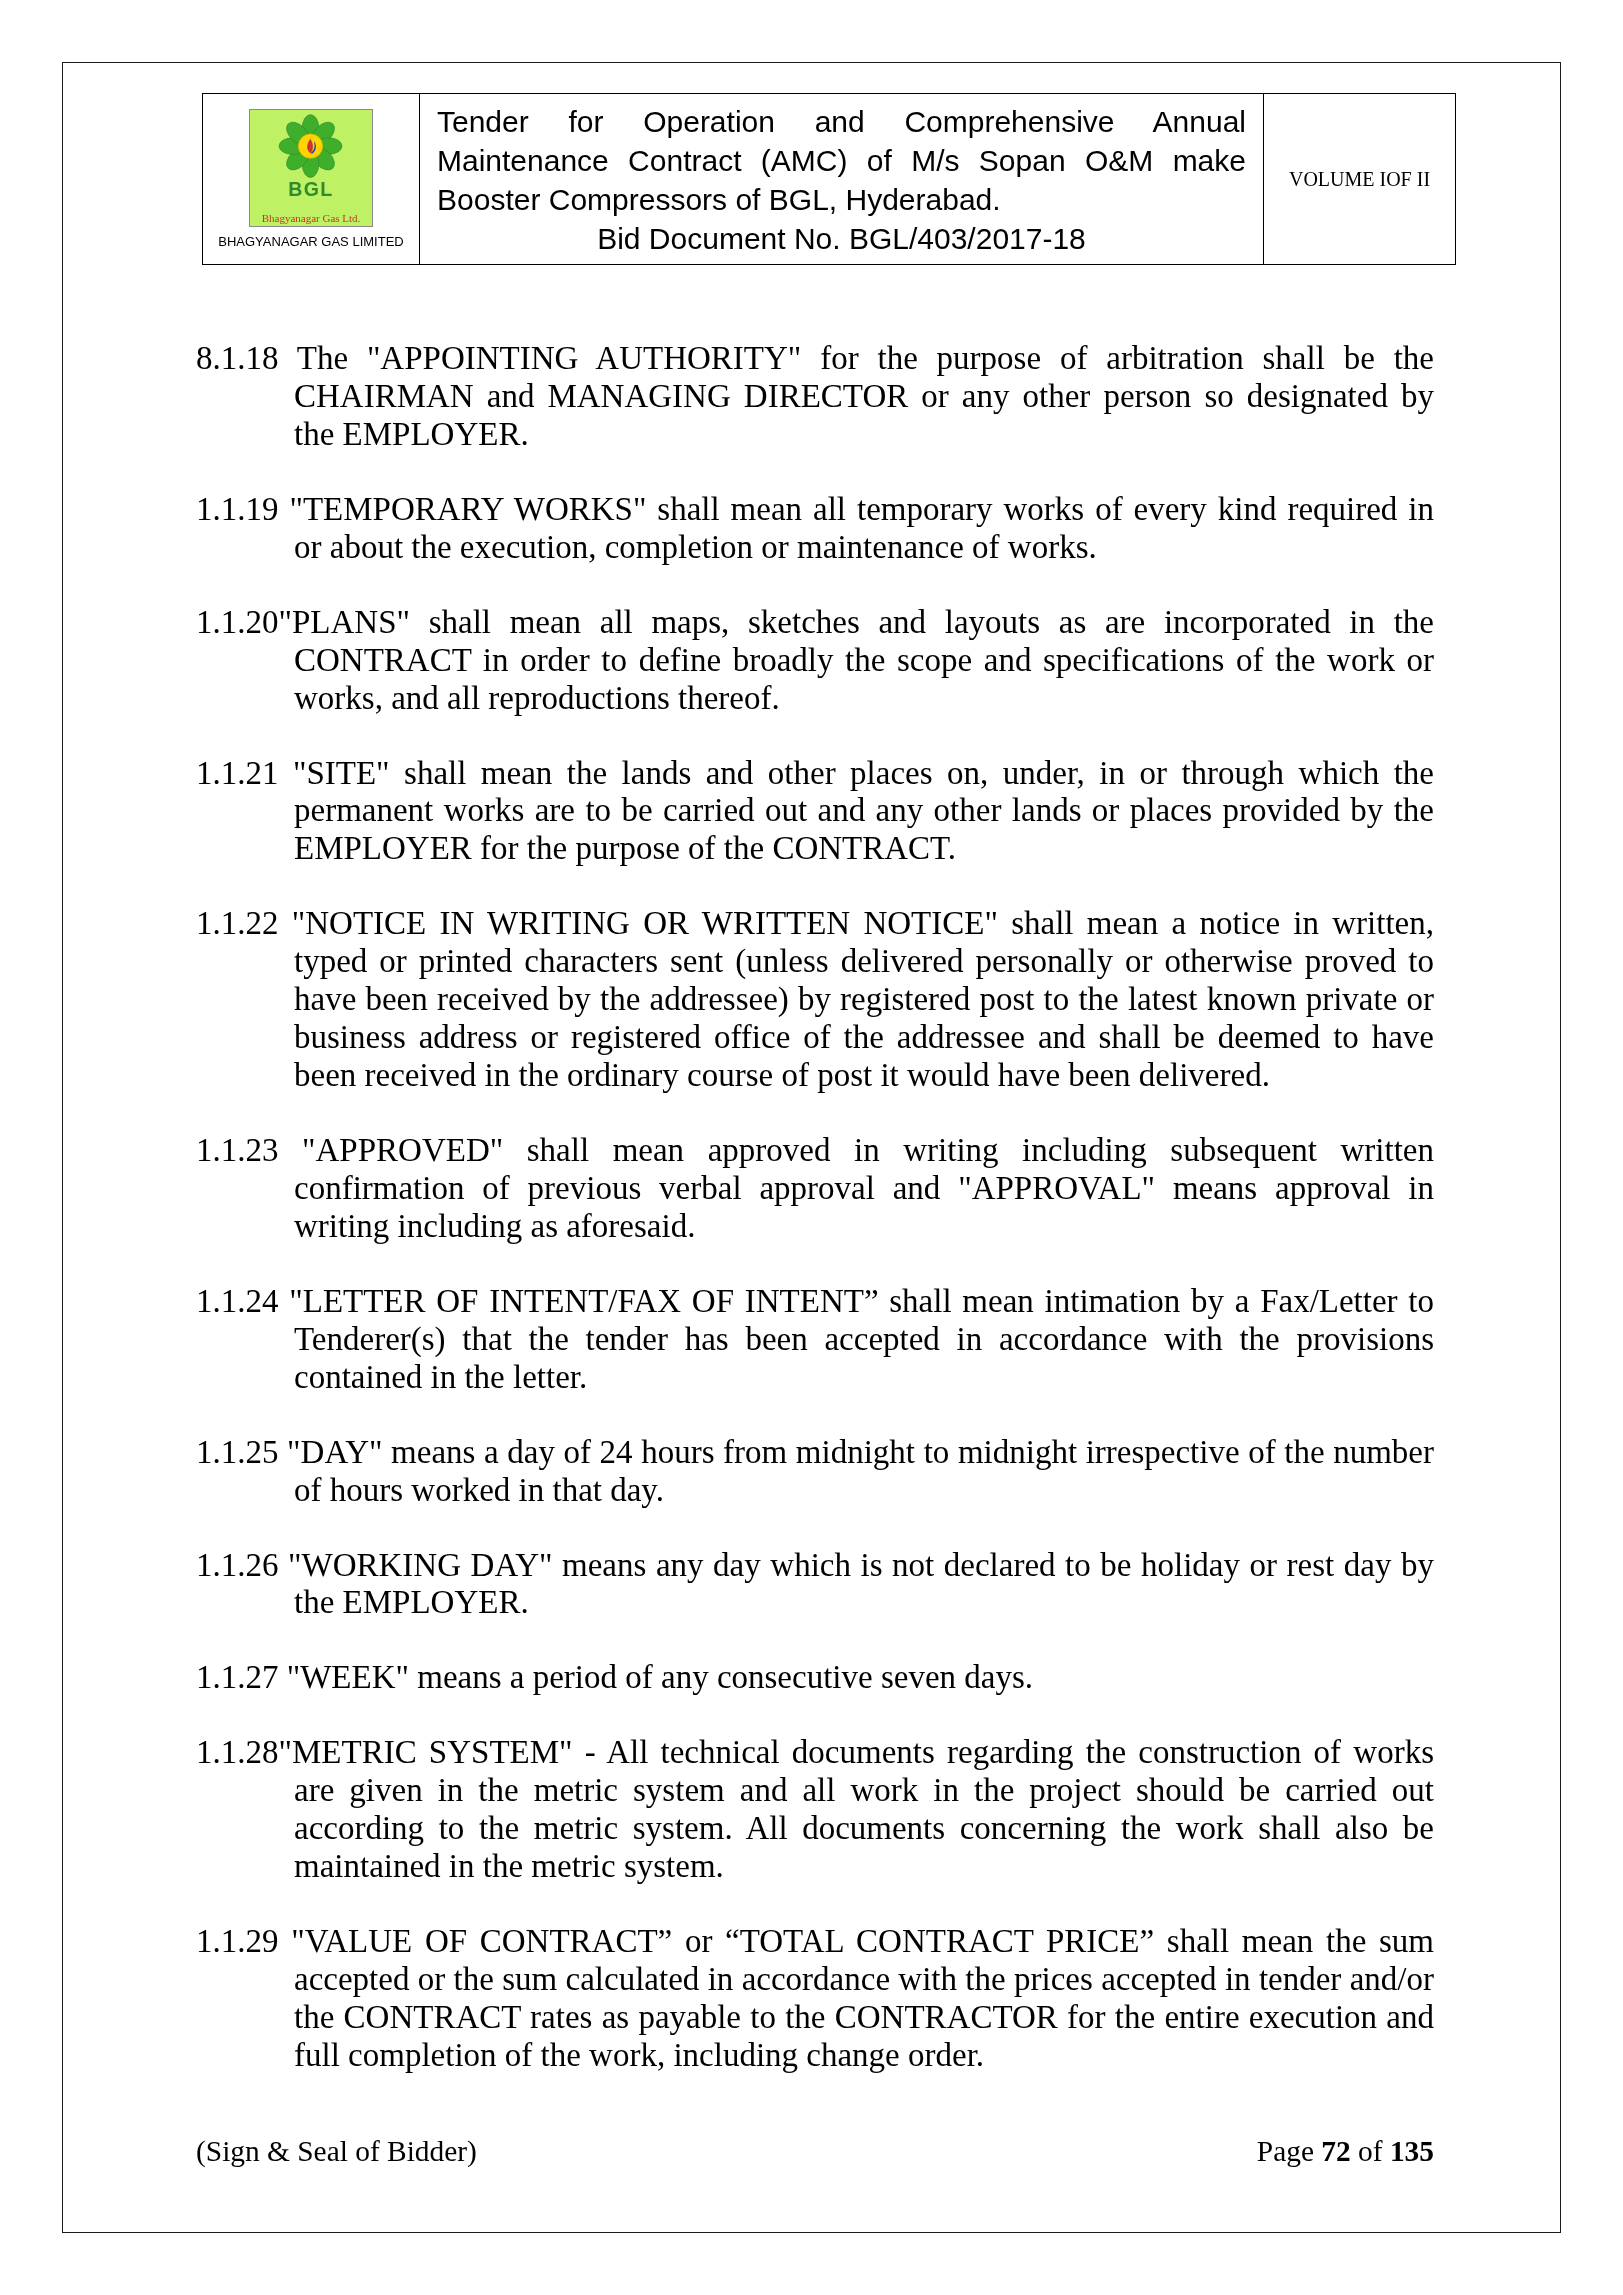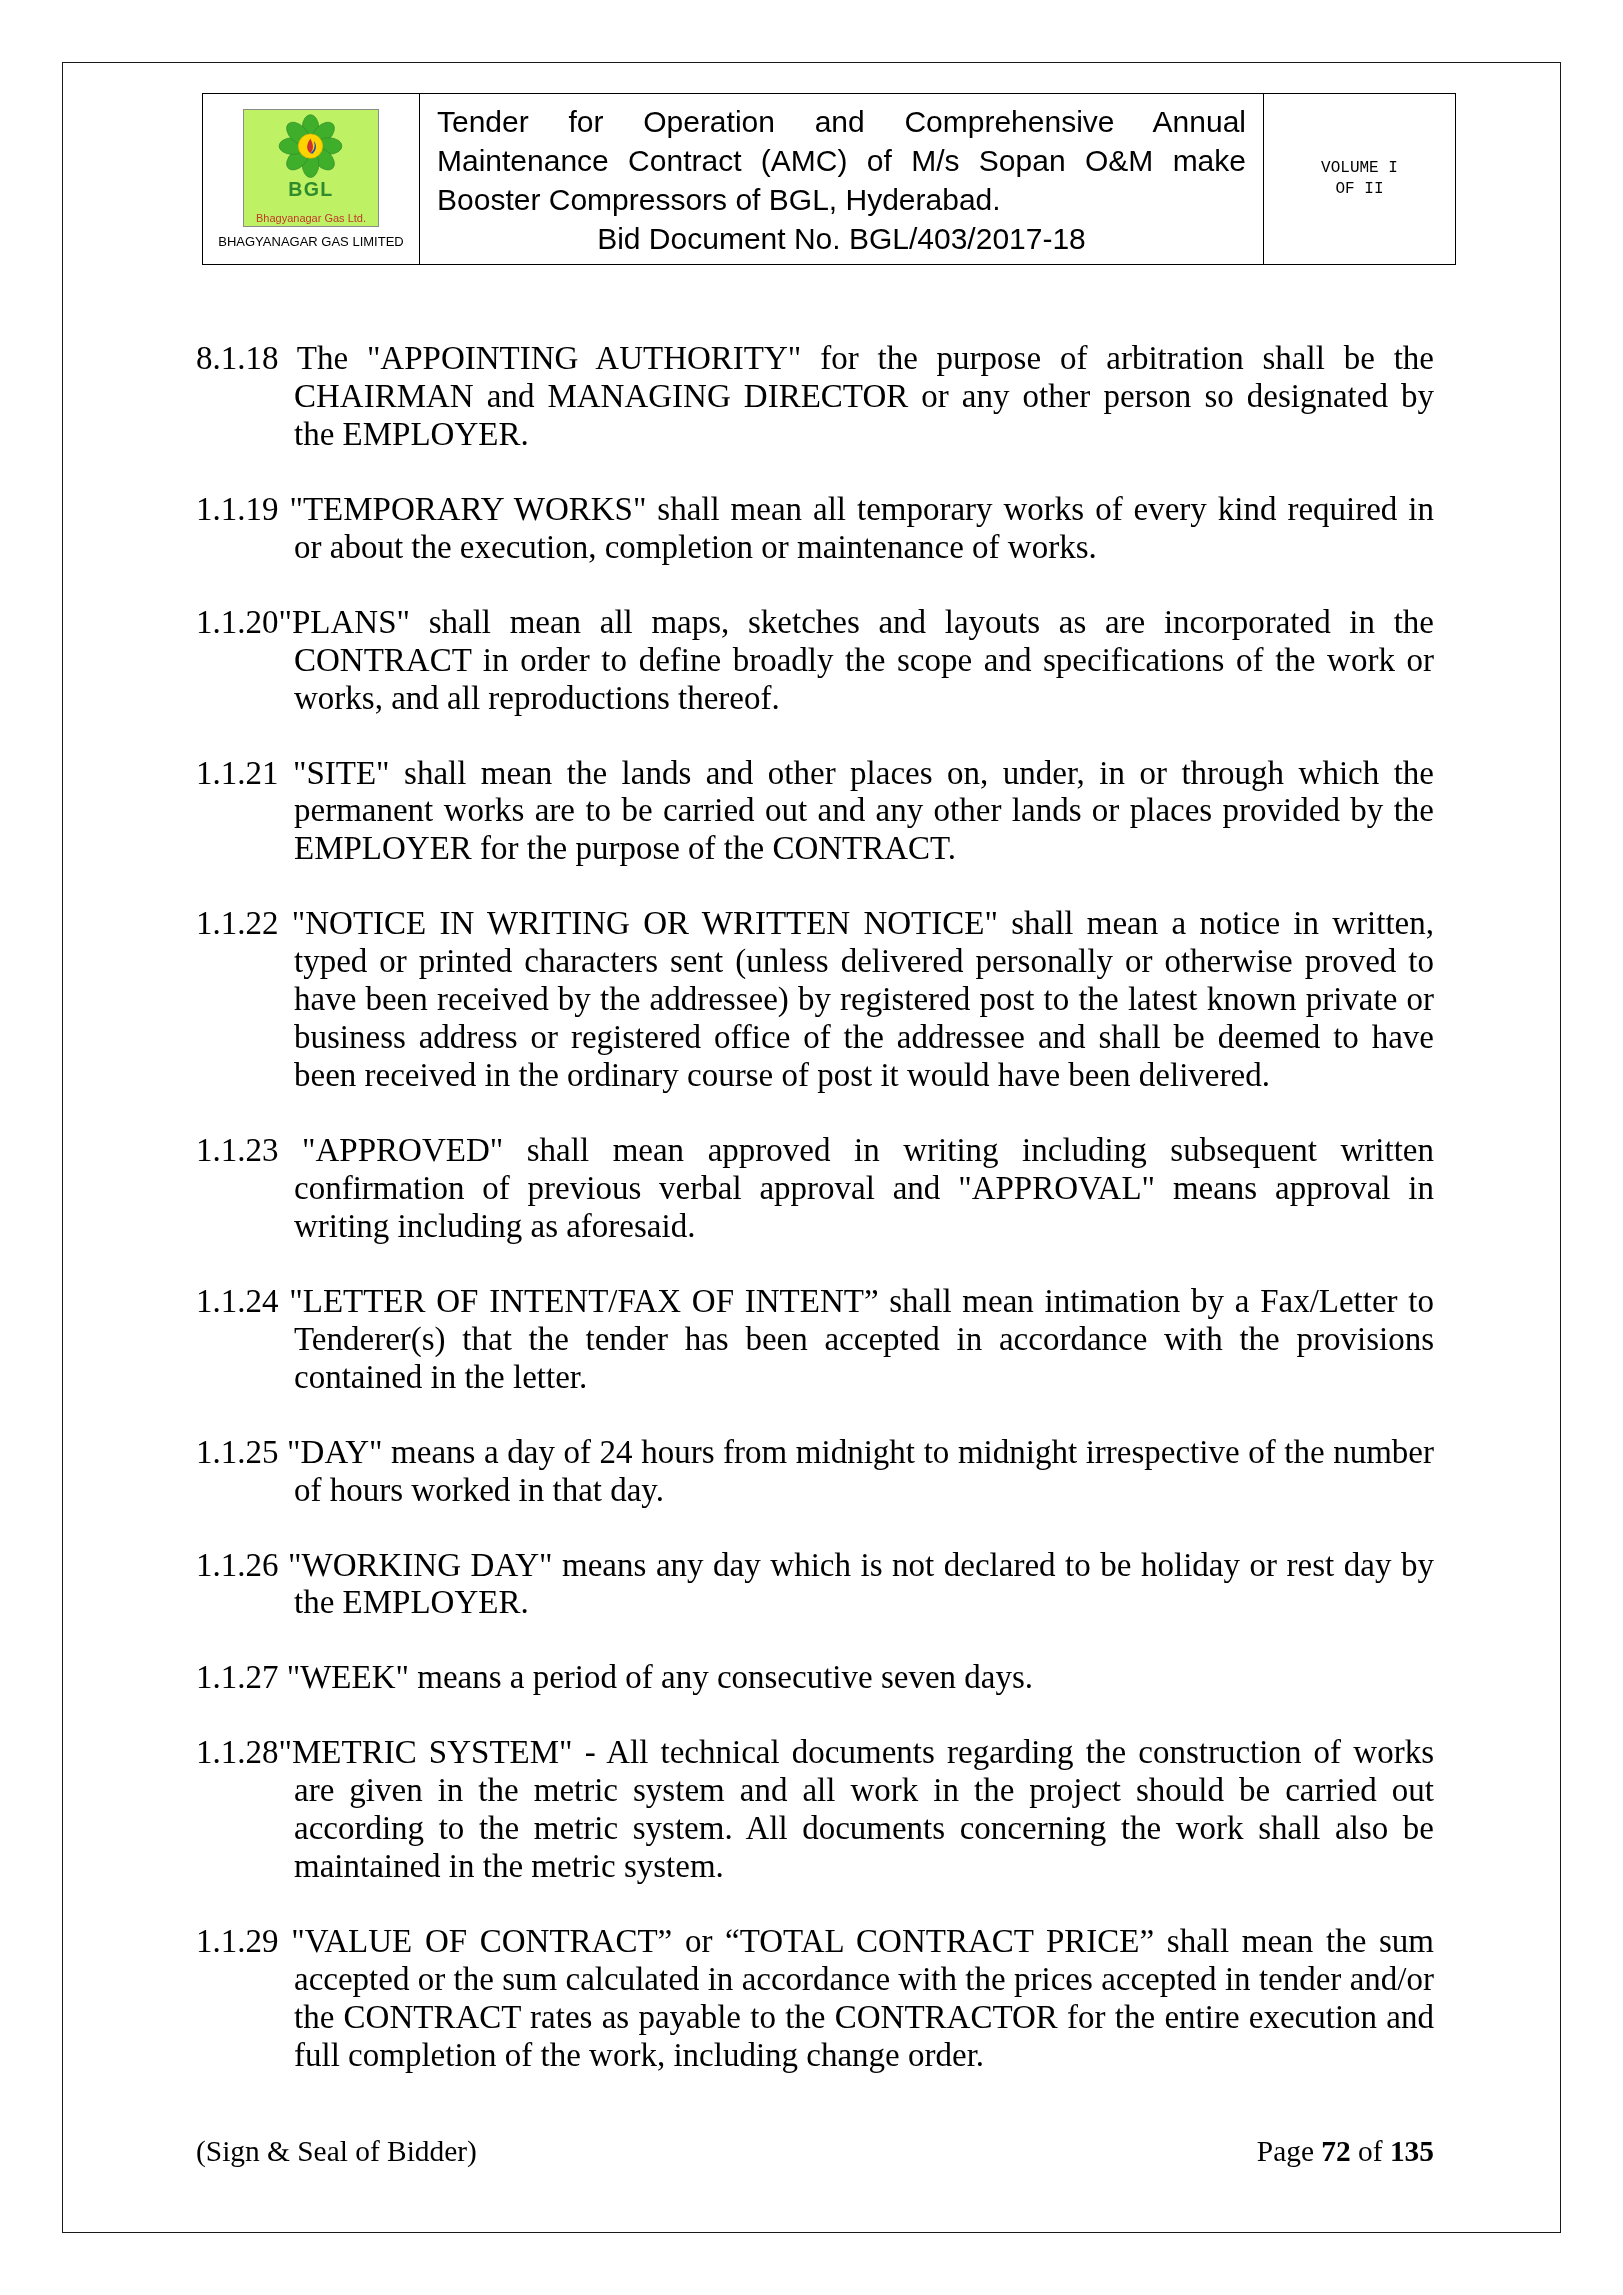--- a/index.html
+++ b/index.html
@@ -51,21 +51,21 @@
   }
   .logo-acronym {
     font-family: "Liberation Sans", sans-serif;
     font-weight: bold;
     font-size: 19.6px;
     color: #2e8b2e;
     letter-spacing: 1.3px;
     margin-top: -3.9px;
   }
   .logo-caption {
-    font-family: Liberation Sans, sans-serif;
+    font-family: Liberation Serif, serif;
     font-size: 11px;
     color: #c0392b;
     margin-top: 11px;
     white-space: nowrap;
   }
   .org-name {
     margin-top: 6.5px;
     font-family: "Liberation Sans", sans-serif;
     font-size: 13px;
     line-height: 1.22;
@@ -78,25 +78,25 @@
     padding: 7.9px 17px 6.5px 17px;
     font-family: "Liberation Sans", sans-serif;
     font-size: 30px;
     line-height: 1.30;
   }
   .title-text { text-align: justify; }
   .bid-line { text-align: center; }
   .cell-volume {
     width: 191px;
     display: flex;
-    flex-direction: column;
+    flex-direction: row;
     align-items: center;
     justify-content: center;
-    font-family: Liberation Mono, monospace;
-    font-size: 16px;
+    font-family: Liberation Serif, serif;
+    font-size: 20px;
     line-height: 1.35;
   }
 
   
   .clauses {
     position: absolute;
     left: 196px;
     top: 340px;
     width: 1238px;
   }

